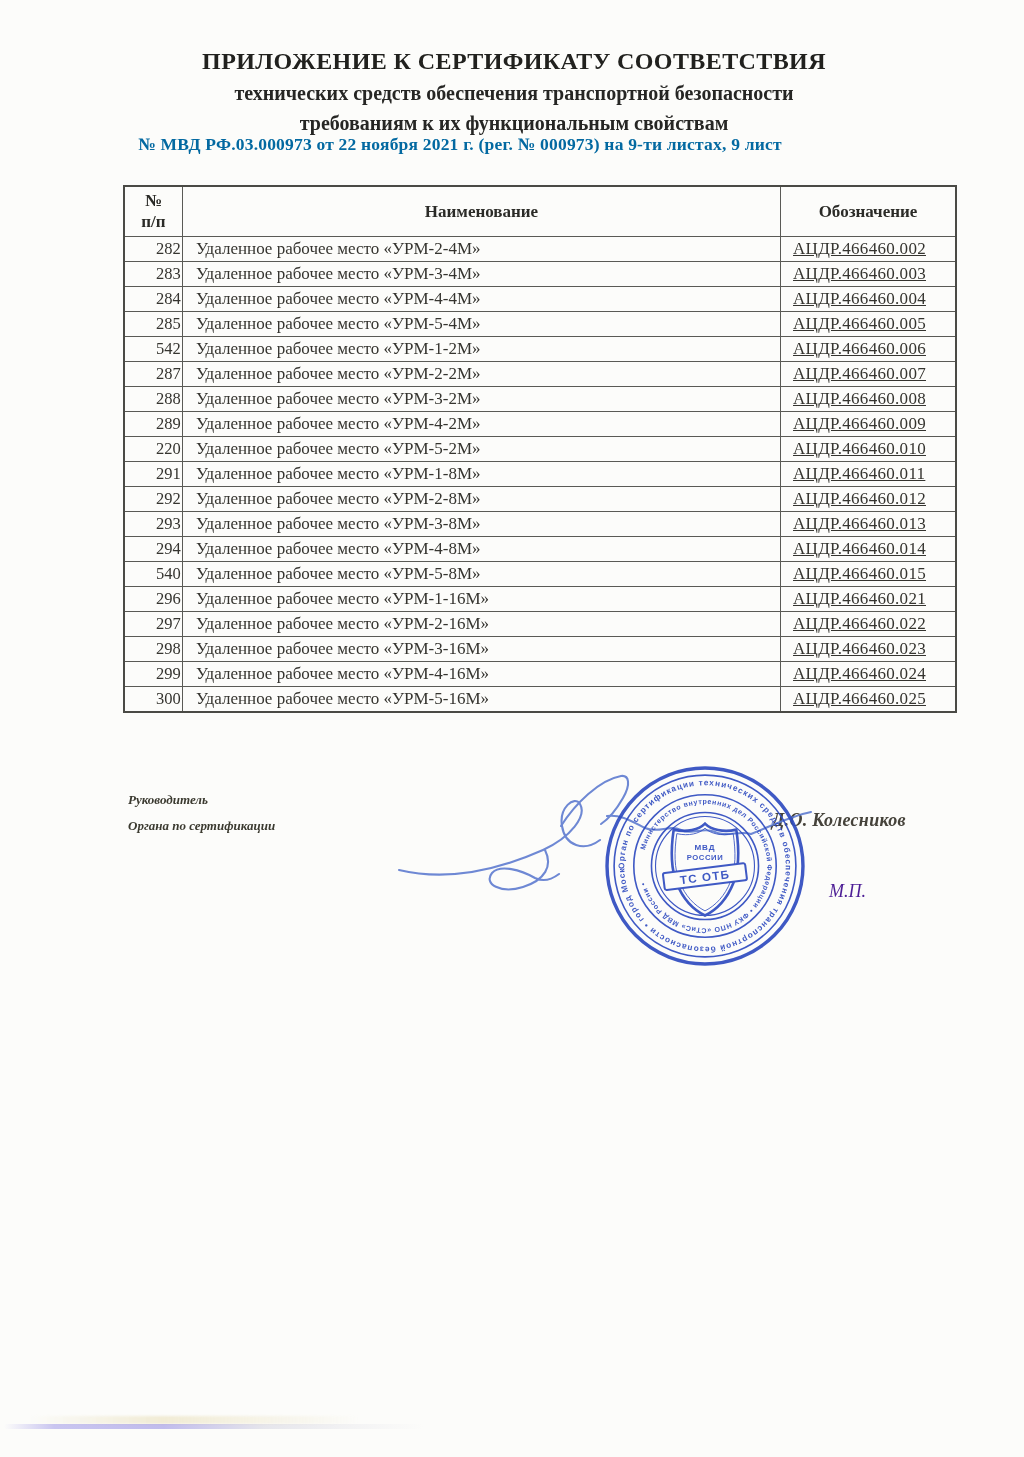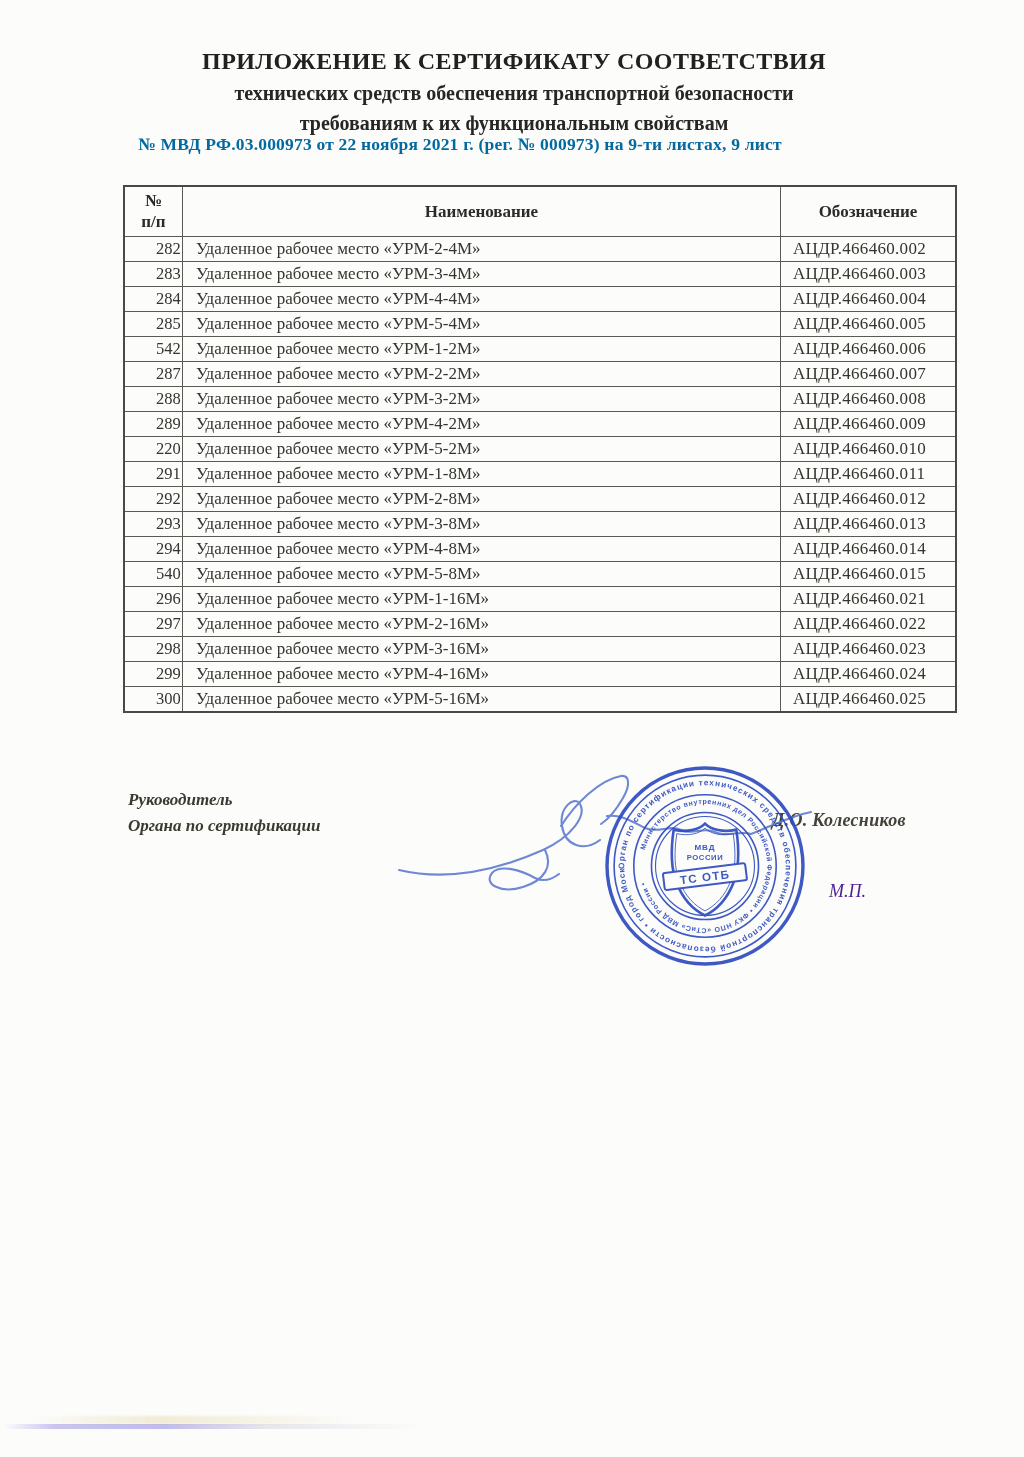--- a/index.html
+++ b/index.html
@@ -41,24 +41,24 @@
   .doc-table thead th {
     height:50px; font-size:17px; font-weight:bold; color:#2b2b27;
     text-align:center; line-height:21px;
   }
   .col-num   { width:51px; }
   .col-name  { width:576px;margin-top:20px; }
   .col-desig { width:169px; }
   .doc-table tbody td { height:25px; line-height:24px; }
   .doc-table tbody td.c-num   { text-align:center; font-size:16.5px;padding-left:30px; }
   .doc-table tbody td.c-name  { padding-left:13px; }
-  .doc-table tbody td.c-desig { padding-left:12px; letter-spacing:.3px; }
+  .doc-table tbody td.c-desig { padding-left:12px; letter-spacing:.3px;text-decoration:underline; }
   .sig-role {
     position:absolute; top:787px; left:128px;
-    font-size:17px; font-weight:bold; font-style:italic; color:#3b3a30;
+    font-size:13px; font-weight:bold; font-style:italic; color:#3b3a30;
     line-height:26px;
   }
   .signer-name {
     position:absolute; top:810px; left:772px; width:230px;
     font-size:18px; font-weight:bold; font-style:italic; color:#45423a;
     letter-spacing:.3px;
   }
   .mp-mark {
     position:absolute; top:881px; left:829px;
     font-size:18px; font-style:italic; color:#4c1d95;

